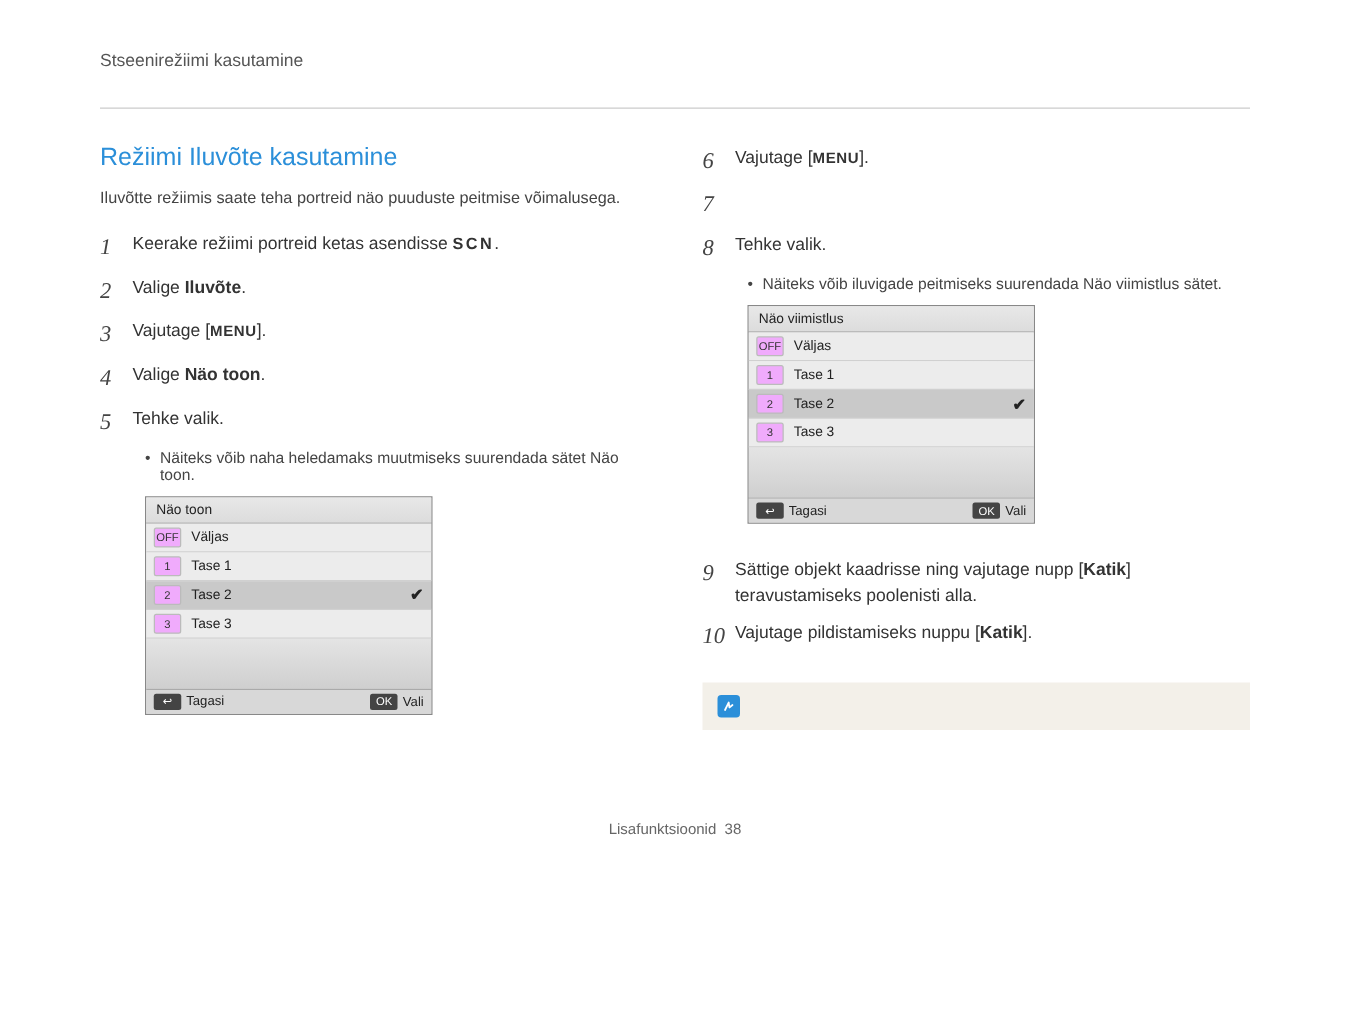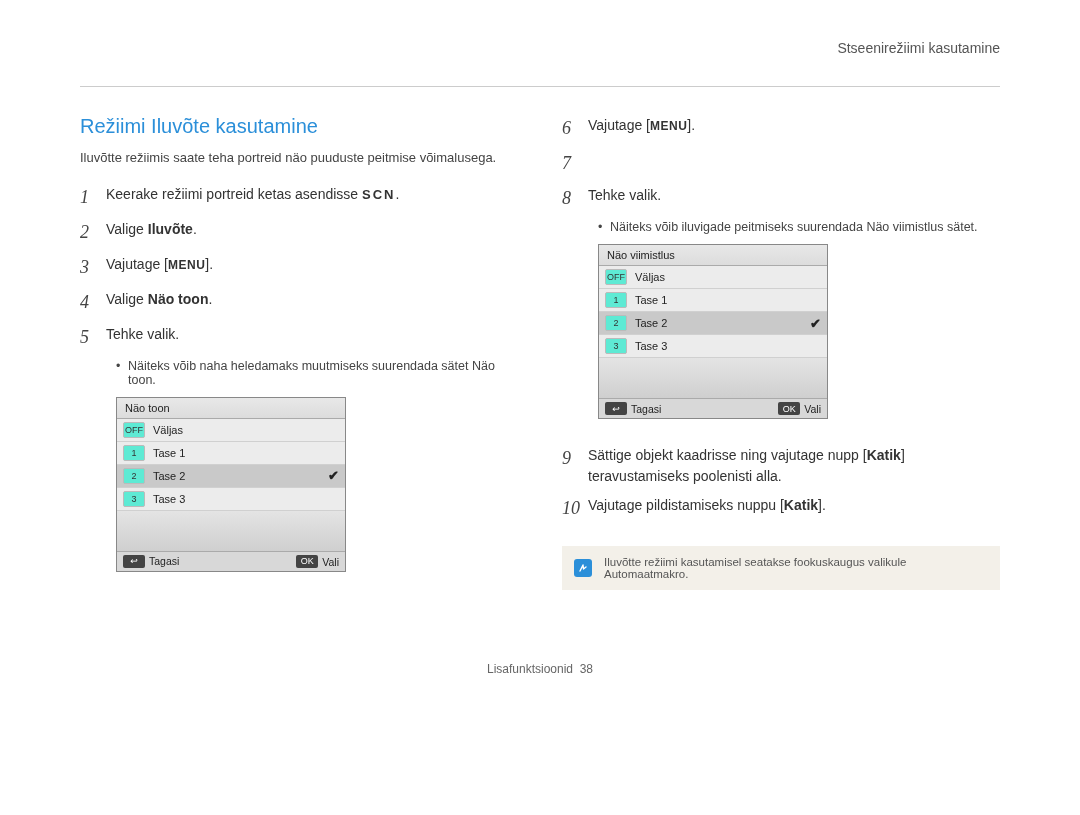--- a/index.html
+++ b/index.html
@@ -13,21 +13,20 @@
     box-sizing: border-box;
     background: #fff;
   }
   .page {
     padding: 40px 80px 20px 80px;
   }
   .section-label {
     font-size: 14px;
     color: #555;
     margin-bottom: 30px;
-    text-align: right;
   }
   hr.sep {
     border: none;
     border-top: 1px solid #ccc;
     margin: 6px 0 28px 0;
   }
   .columns {
     display: flex;
     gap: 44px;
   }
@@ -114,21 +113,21 @@
   }
   .cui-icon {
     width: 20px;
     height: 14px;
     margin-right: 8px;
     display: flex;
     align-items: center;
     justify-content: center;
     font-size: 9px;
     color: #333;
-    background: #5eead4;
+    background: #f0abfc;
     border: 1px solid #bbb;
     border-radius: 2px;
   }
   .cui-check {
     margin-left: auto;
     font-weight: bold;
     font-size: 13px;
   }
   .cui-spacer {
     height: 40px;
@@ -336,21 +335,20 @@
           <span>Vajutage pildistamiseks nuppu [</span><b>Katik</b><span>].</span>
         </div>
       </div>
 
       <div class="note-box">
         <div class="note-icon">
           <svg width="12" height="12" viewBox="0 0 12 12">
               <path d="M3 9 L6 3 L6.5 7 L9 5" stroke="#fff" stroke-width="1.4" fill="none" stroke-linecap="round" stroke-linejoin="round"></path>
             </svg>
         </div>
-        <div>Iluvõtte režiimi kasutamisel seatakse fookuskaugus valikule Automaatmakro.</div>
       </div>
 
     </div>
   </div>
 
   <div class="footer">
     <span>Lisafunktsioonid</span>&nbsp;&nbsp;<span>38</span>
   </div>
 </div>
 

